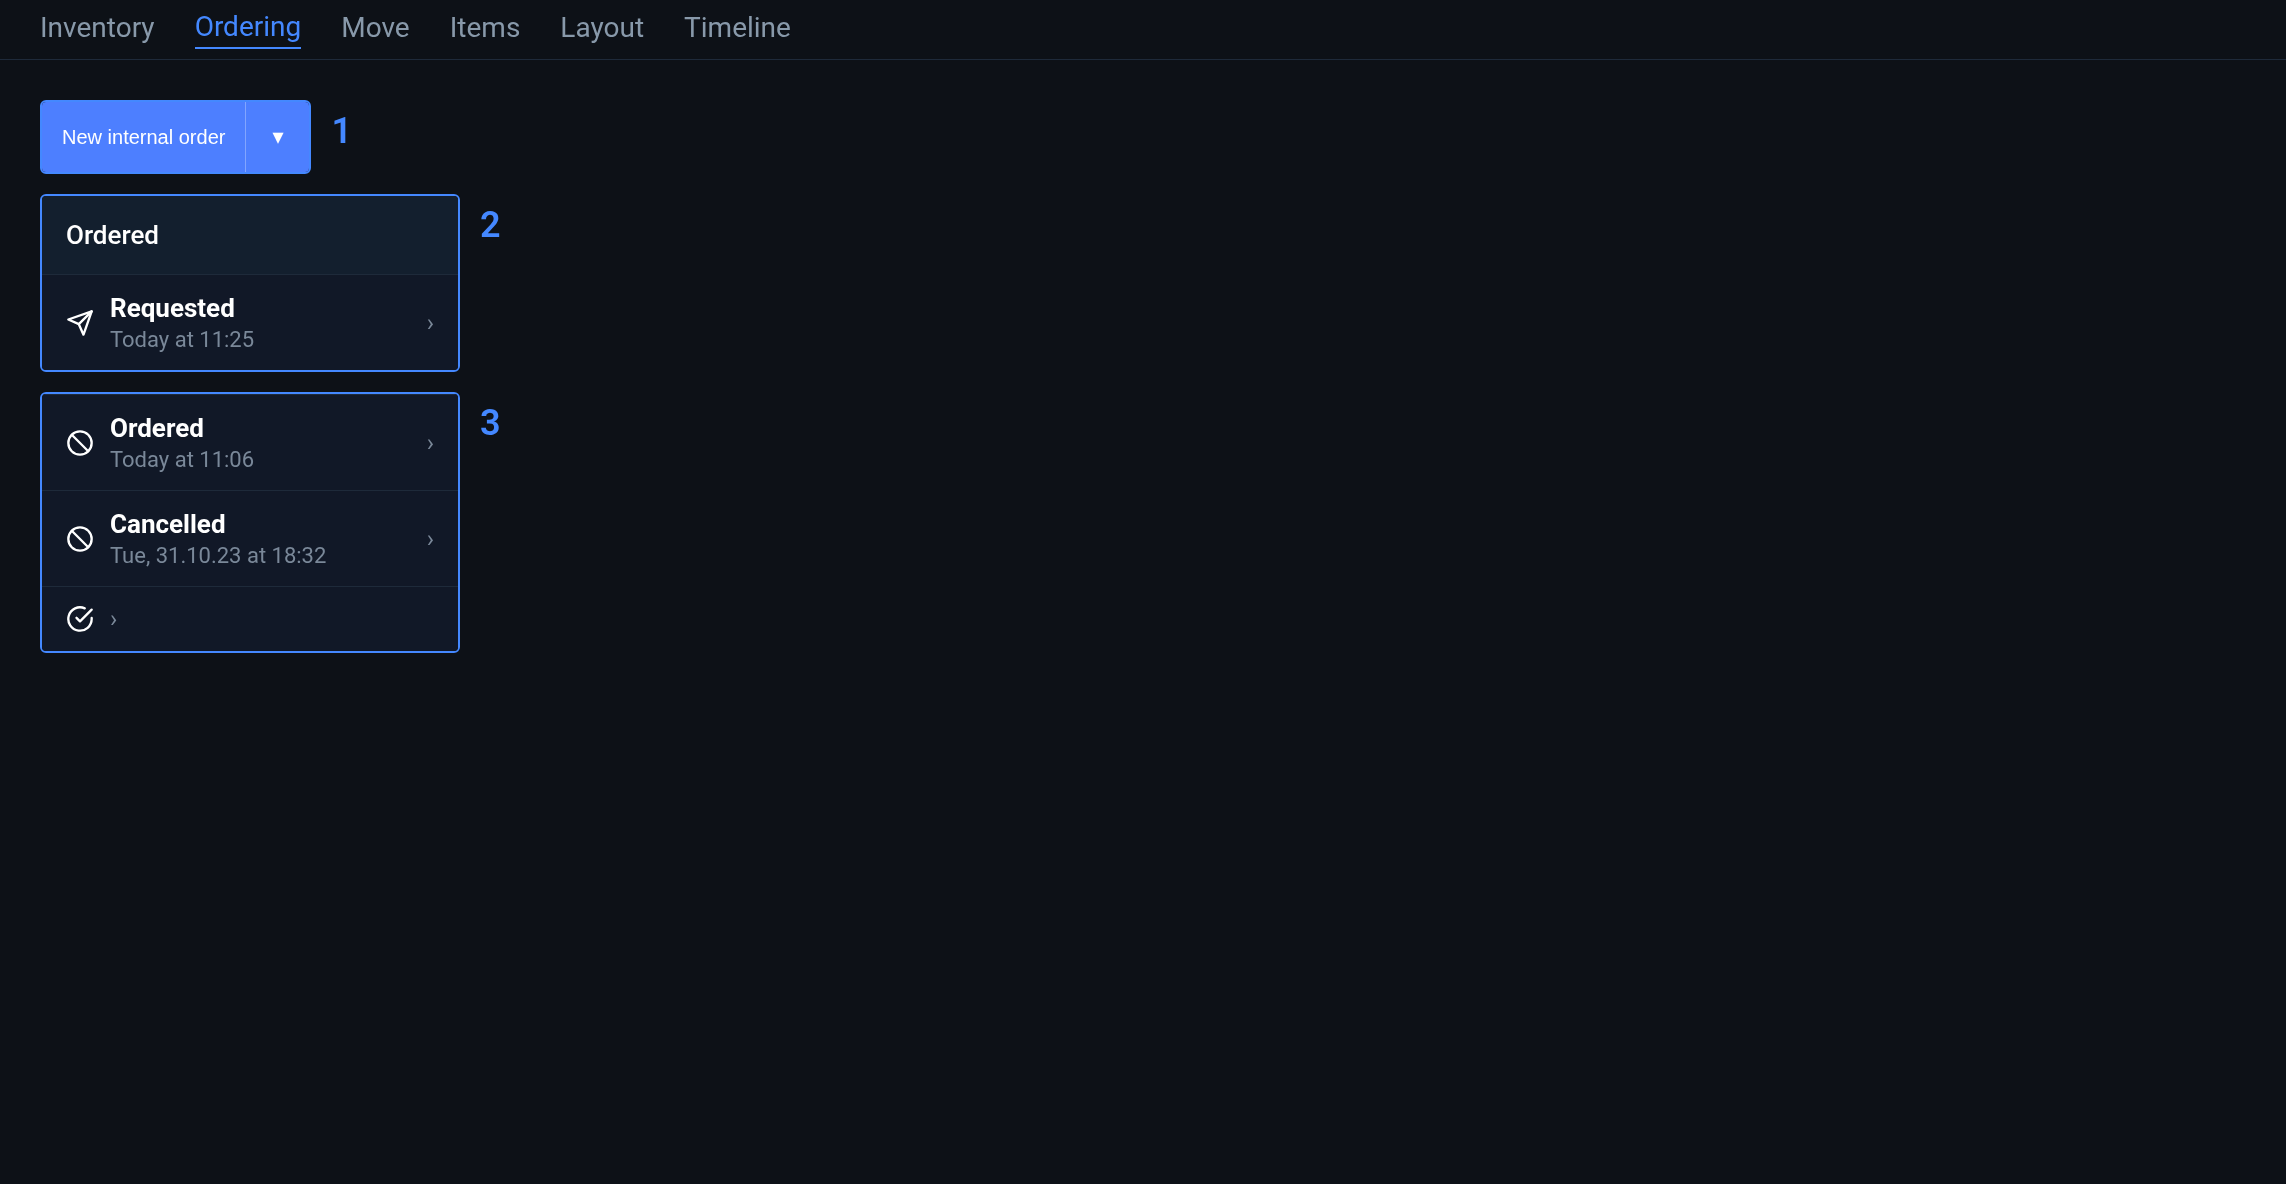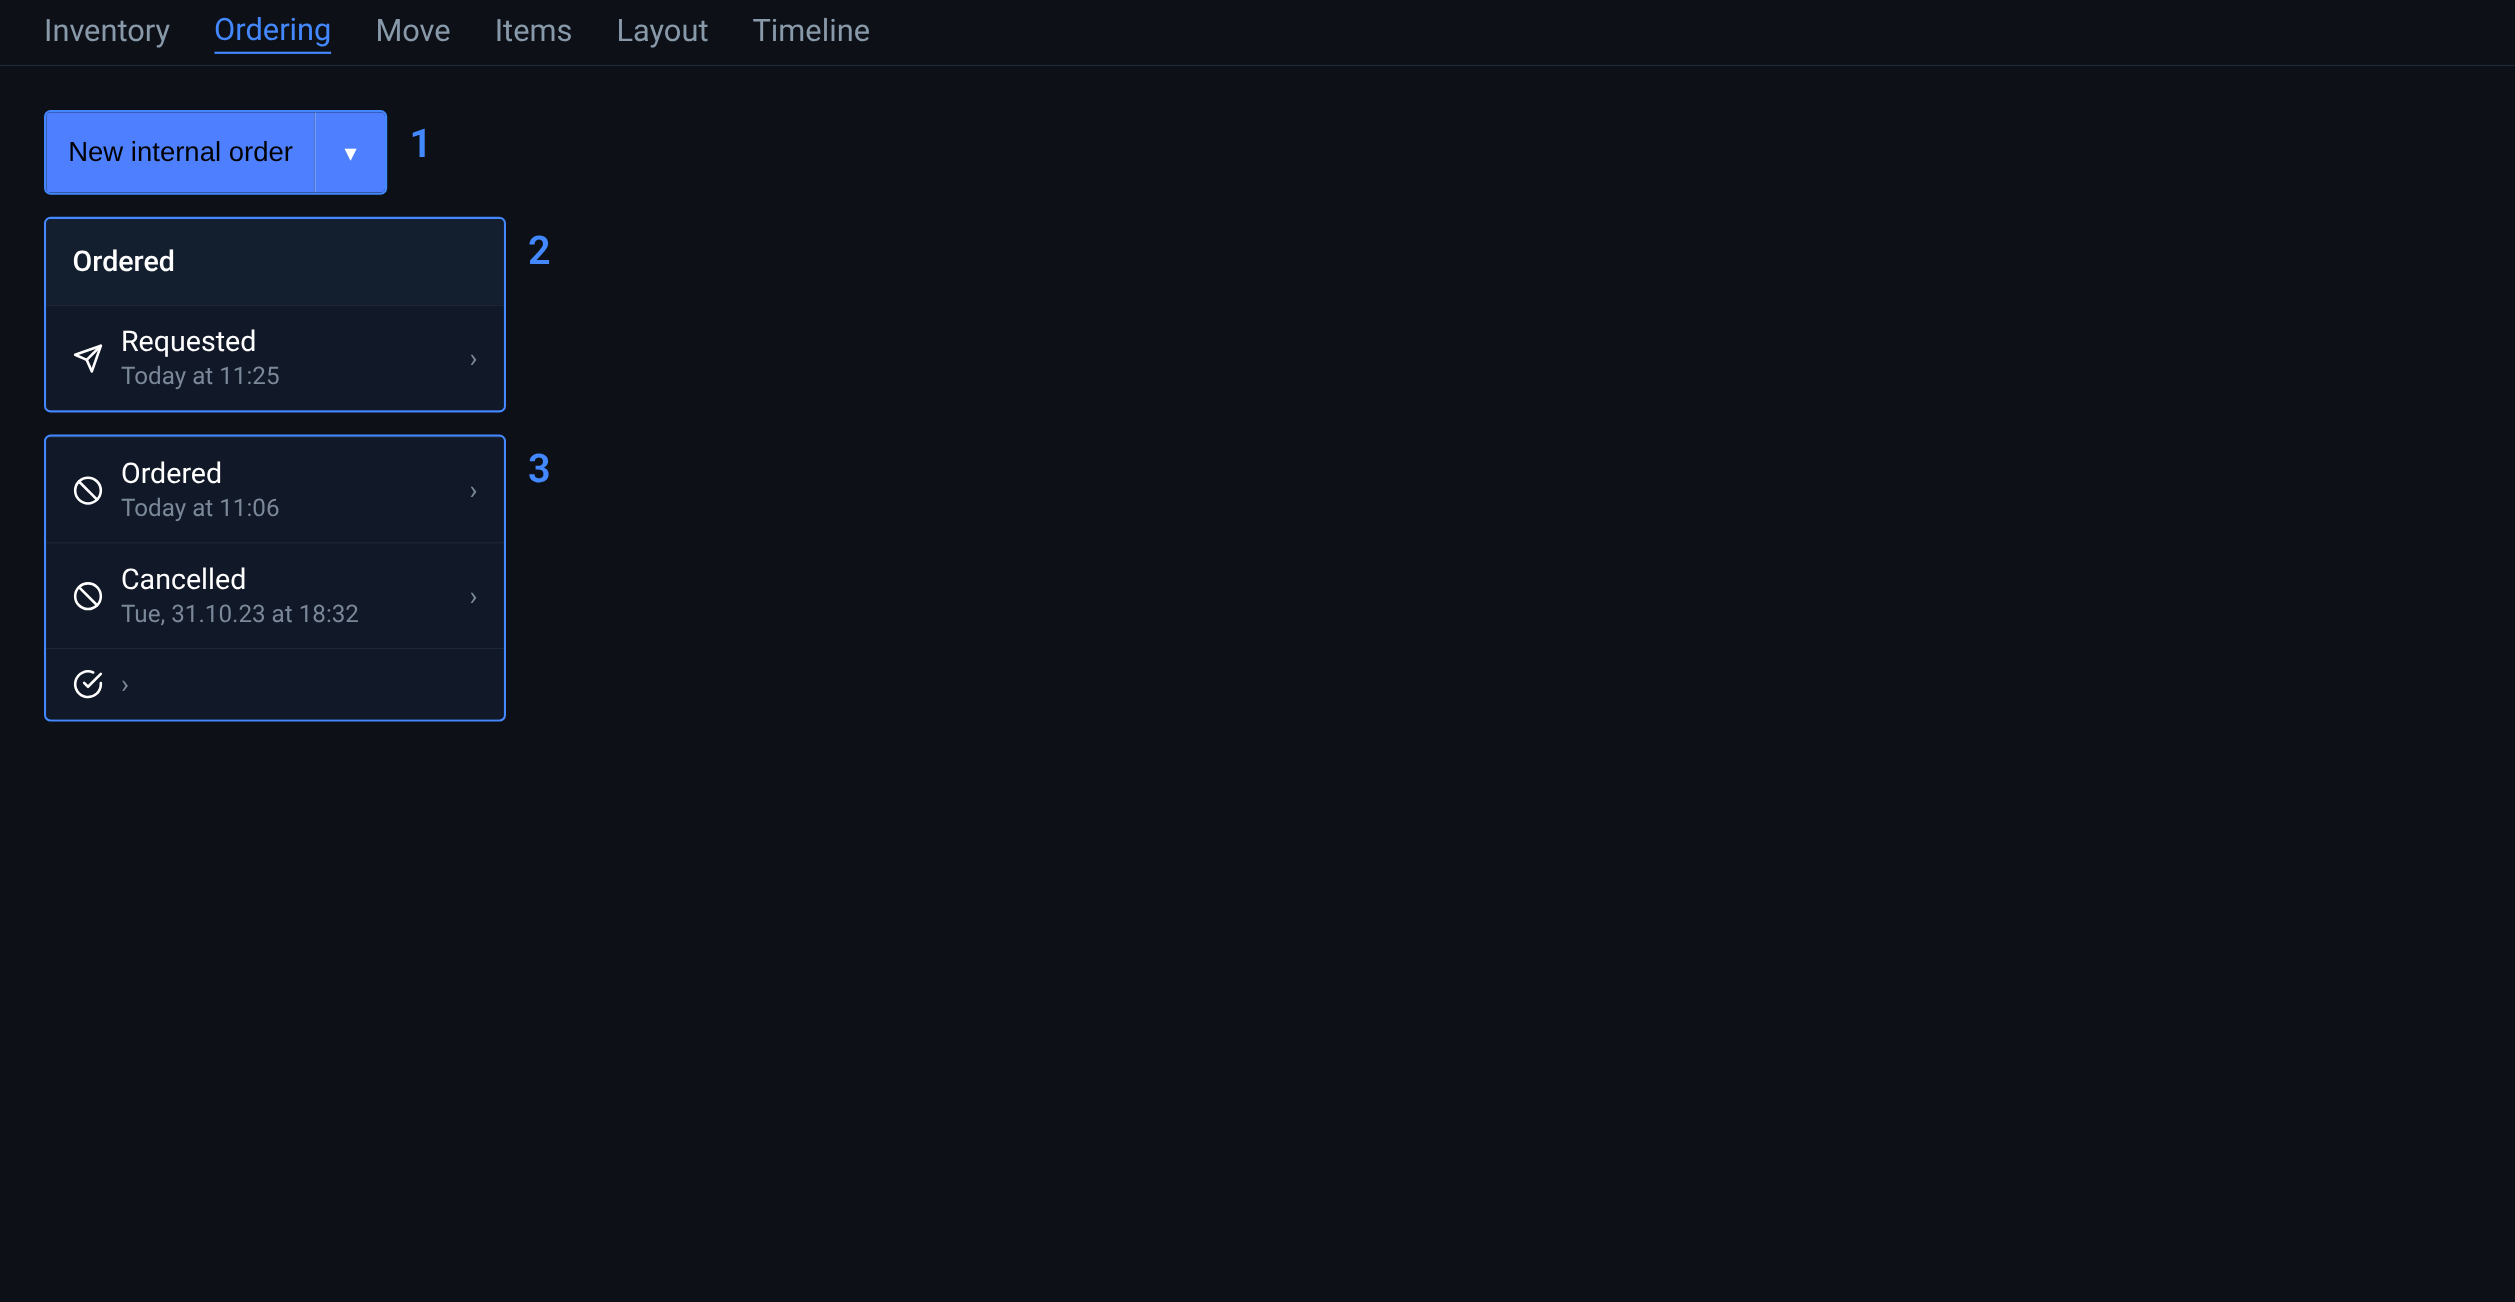--- a/index.html
+++ b/index.html
@@ -61,22 +61,22 @@
     .new-order-container {
       border: 2px solid #4488ff;
       border-radius: 6px;
       display: flex;
       overflow: hidden;
     }
 
     .new-order-btn {
       flex: 1;
       background: #4d7fff;
-      color: #000000;
-      font-size: 25px;
+      color: #ffffff;
+      font-size: 20px;
       font-weight: 500;
       padding: 22px 20px;
       border: none;
       cursor: pointer;
       text-align: center;
     }
 
     .new-order-dropdown {
       background: #4d7fff;
       color: #ffffff;
@@ -133,21 +133,21 @@
       display: flex;
       align-items: center;
     }
 
     .order-item-content {
       flex: 1;
     }
 
     .order-item-title {
       font-size: 26px;
-      font-weight: 400;
+      font-weight: 700;
       color: #ffffff;
     }
 
     .order-item-subtitle {
       font-size: 22px;
       color: #7a8899;
       margin-top: 4px;
     }
 
     .order-item-chevron {

